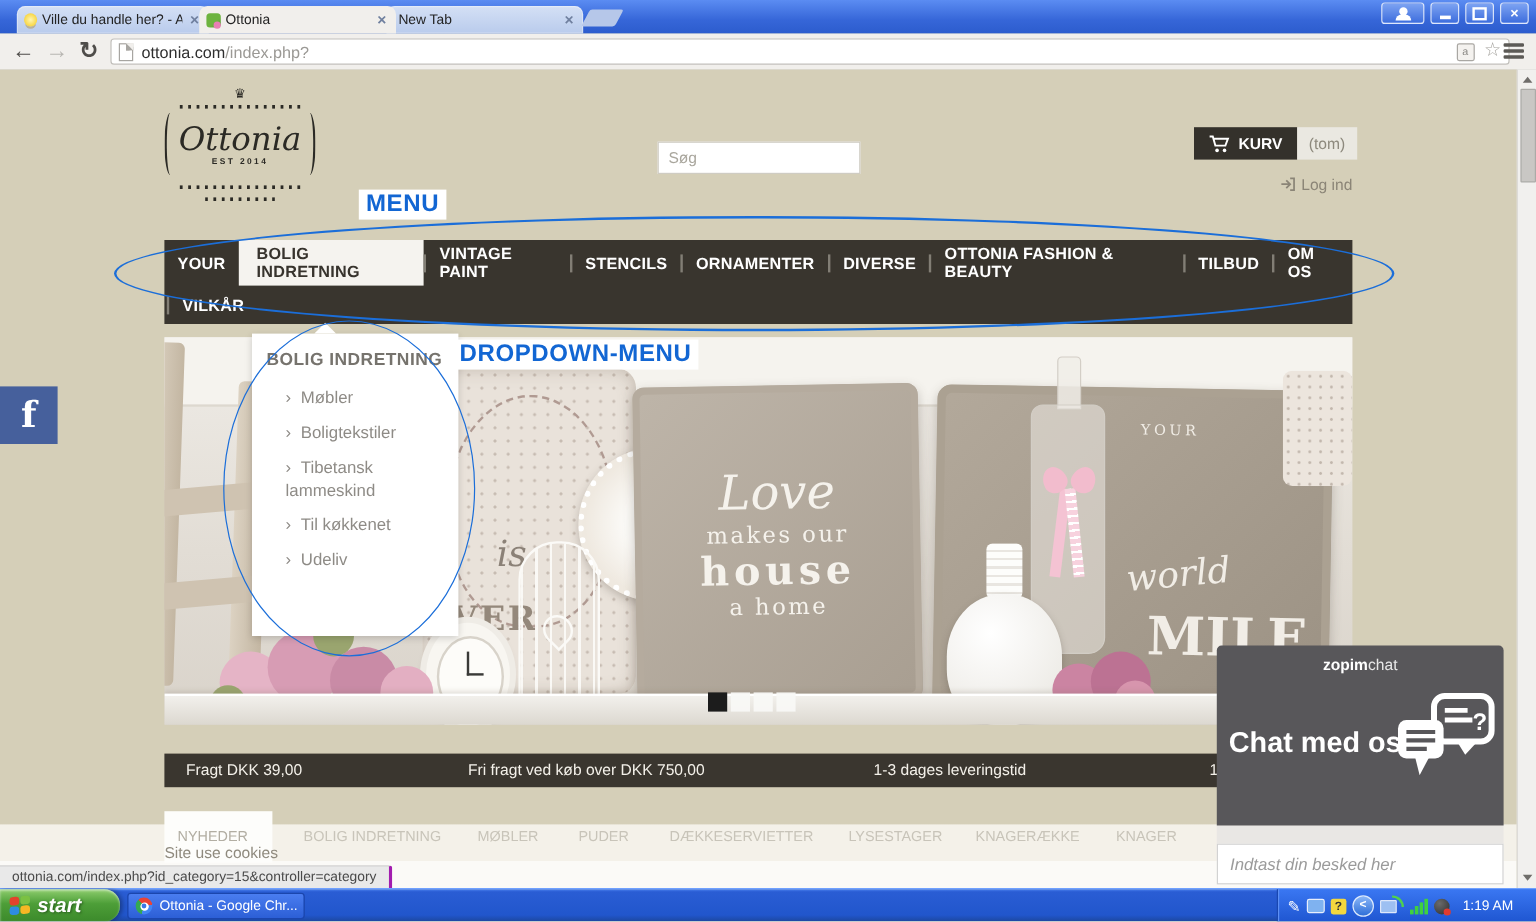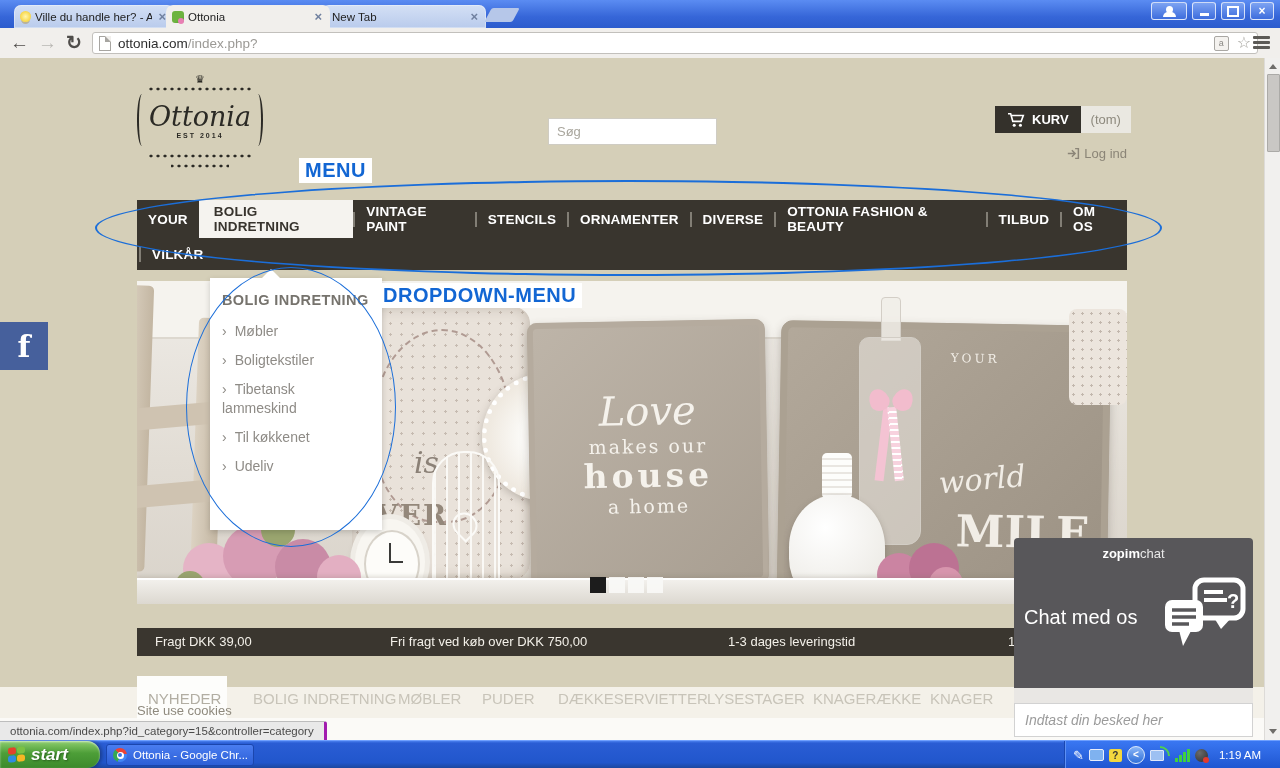--- a/index.html
+++ b/index.html
@@ -75,21 +75,21 @@
   .nav-row.second{height:32px;}
   .nav-item{display:flex;align-items:center;padding:0 11px;color:#fff;font-size:13.5px;font-weight:bold;letter-spacing:.2px;}
   .nav-item.active{background:#f5f3ef;color:#37332d;padding:0 15px;}
   .nav-sep{width:2px;height:15px;background:#827e75;align-self:center;}
   .nav-row .first-sep{margin-left:2px;}
   
   .dropdown{position:absolute;left:210px;top:220px;width:172px;height:252px;background:#fff;z-index:6;
     box-shadow:0 2px 6px rgba(0,0,0,.18);padding:14px 12px;box-sizing:border-box;}
   .dropdown::before{content:"";position:absolute;left:52px;top:-9px;border:9px solid transparent;border-bottom:9px solid #fff;border-top:none;}
   .dd-title{font-size:14.5px;font-weight:bold;color:#76736d;letter-spacing:.4px;}
-  .dd-list{list-style:none;margin:14px 0 0;padding:0;}
+  .dd-list{list-style:none;margin:14px 16px 0;padding:0;}
   .dd-list li{font-size:14px;color:#8e8b86;line-height:19px;margin-bottom:10px;}
   .dd-list .chev{color:#8e8b86;margin-right:8px;font-size:14px;}
   
   .hero{position:absolute;left:137px;top:223px;width:990px;height:323px;overflow:hidden;z-index:1;
     background:linear-gradient(180deg,#efece7,#e2ddd5 55%,#d9d3ca);}
   .board{position:absolute;left:0;top:0;width:100%;height:56px;background:#f5f3ee;border-bottom:2px solid #ddd8cf;}
   .chair{position:absolute;left:-14px;top:6px;width:120px;height:296px;transform:rotate(2deg);}
   .chair .post{position:absolute;width:26px;height:286px;background:linear-gradient(90deg,#dcd2c2,#c3b6a2);border-radius:5px;}
   .chair .post.p2{left:72px;height:240px;top:30px;}
   .chair .rail{position:absolute;left:-4px;top:118px;width:116px;height:22px;background:#cfc3b1;transform:rotate(-7deg);border-radius:4px;}
@@ -148,32 +148,32 @@
   .fb-tab{position:absolute;left:0;top:264px;width:48px;height:48px;background:#46609c;z-index:3;
     display:flex;align-items:center;justify-content:center;}
   .fb-tab span{color:#fff;font-family:"DejaVu Serif",serif;font-weight:bold;font-size:30px;}
   
   .infobar{position:absolute;left:137px;top:570px;width:990px;height:28px;background:#3a362f;z-index:2;color:#f3f0e9;font-size:13px;}
   .infobar span{position:absolute;top:6px;white-space:nowrap;}
   .if0{left:18px}.if1{left:253px}.if2{left:591px}.if3{left:871px}
   
   .lowerband{position:absolute;left:0;top:629px;width:1264px;height:53px;background:linear-gradient(#f4f1e9 0 58%,#fbfaf7 58% 100%);}
   .nyheder-chip{position:absolute;left:137px;top:618px;width:90px;height:43px;background:#fdfdfb;z-index:2;}
-  .cattabs{position:absolute;left:0;top:632px;width:1264px;height:18px;z-index:3;font-size:15px;color:#c8c4b9;}
+  .cattabs{position:absolute;left:0;top:632px;width:1264px;height:18px;z-index:3;font-size:12px;color:#c8c4b9;}
   .cattabs span{position:absolute;white-space:nowrap;}
   .ct0{left:148px;color:#b2aea3;}.ct1{left:253px}.ct2{left:398px}.ct3{left:482px}
   .ct4{left:558px}.ct5{left:707px}.ct6{left:813px}.ct7{left:930px}
   .cookies{position:absolute;left:137px;top:645px;font-size:13px;color:#8f8a7e;z-index:3;}
   
   .chat{position:absolute;left:1014px;top:480px;width:239px;z-index:8;}
   .chat .panel{height:150px;background:#58575a;border-radius:4px 4px 0 0;position:relative;color:#fff;}
   .chat .brand{position:absolute;left:0;right:0;top:8px;text-align:center;font-size:13px;}
   .chat .brand b{font-weight:bold;}
   .chat .brand i{font-style:normal;font-weight:300;color:#e8e8e8;}
-  .chat .chat-title{position:absolute;left:10px;top:68px;font-size:20px;}
+  .chat .chat-title{position:absolute;left:10px;top:68px;font-size:24px;font-weight:bold;}
   .chat .bubbles{position:absolute;right:6px;top:34px;}
   .chat .gap{height:15px;background:#e9e7e4;}
   .chat .inputrow{height:32px;background:#fff;border:1px solid #d2d2d2;display:flex;align-items:center;padding:0 8px;gap:40px;}
   .chat .inputrow input{flex:1;border:none;outline:none;font-style:italic;font-size:14px;color:#555;font-family:inherit;}
   .chat .inputrow input::placeholder{color:#9b9b9b;}
   
   .status{position:absolute;left:0;top:663px;height:19px;background:#e9e9e9;border-top:1px solid #bdbdbd;border-right:3px solid #a21caf;
     border-radius:0 3px 0 0;font-size:11.5px;color:#4a4a4a;line-height:18px;padding:0 10px;z-index:10;white-space:nowrap;}
   
   .ellipse{position:absolute;border:2px solid #1b6ed9;border-radius:50%;z-index:9;pointer-events:none;}

